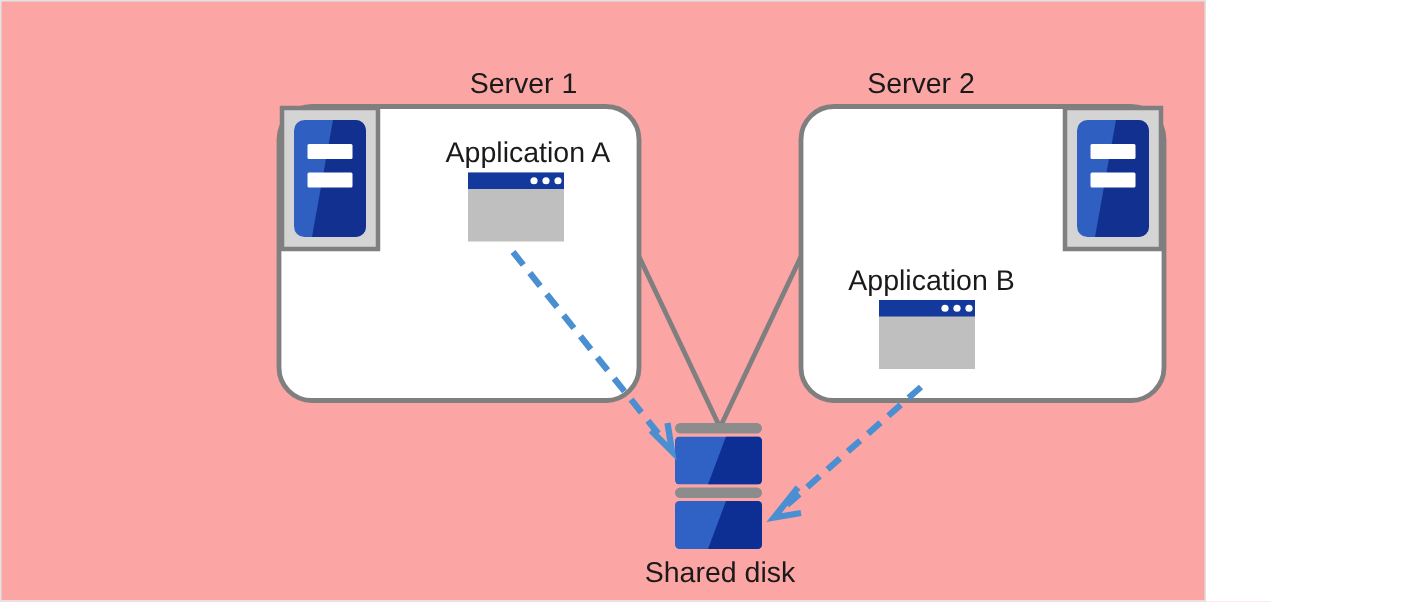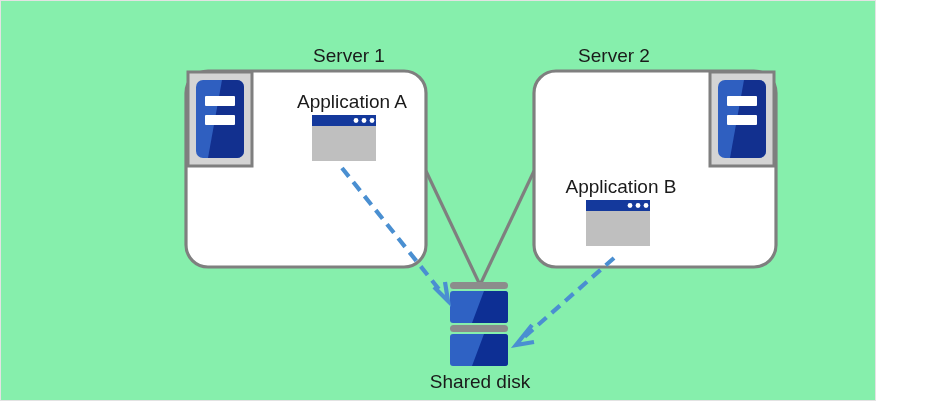--- a/index.html
+++ b/index.html
@@ -5,23 +5,23 @@
   html, body {
     margin: 0;
     padding: 0;
     background: #ffffff;
   }
   body {
     font-family: "Liberation Sans", sans-serif;
   }
   #canvas {
     position: relative;
-    width: 876px;
+    width: 804px;
     height: 401px;
-    background: #86efac;
+    background: #fca5a5;
     border: 1px solid #e3e3e3;
     box-sizing: border-box;
     overflow: hidden;
   }
   #diagram-svg {
     position: absolute;
     left: 0;
     top: 0;
     width: 948px;
     height: 401px;

